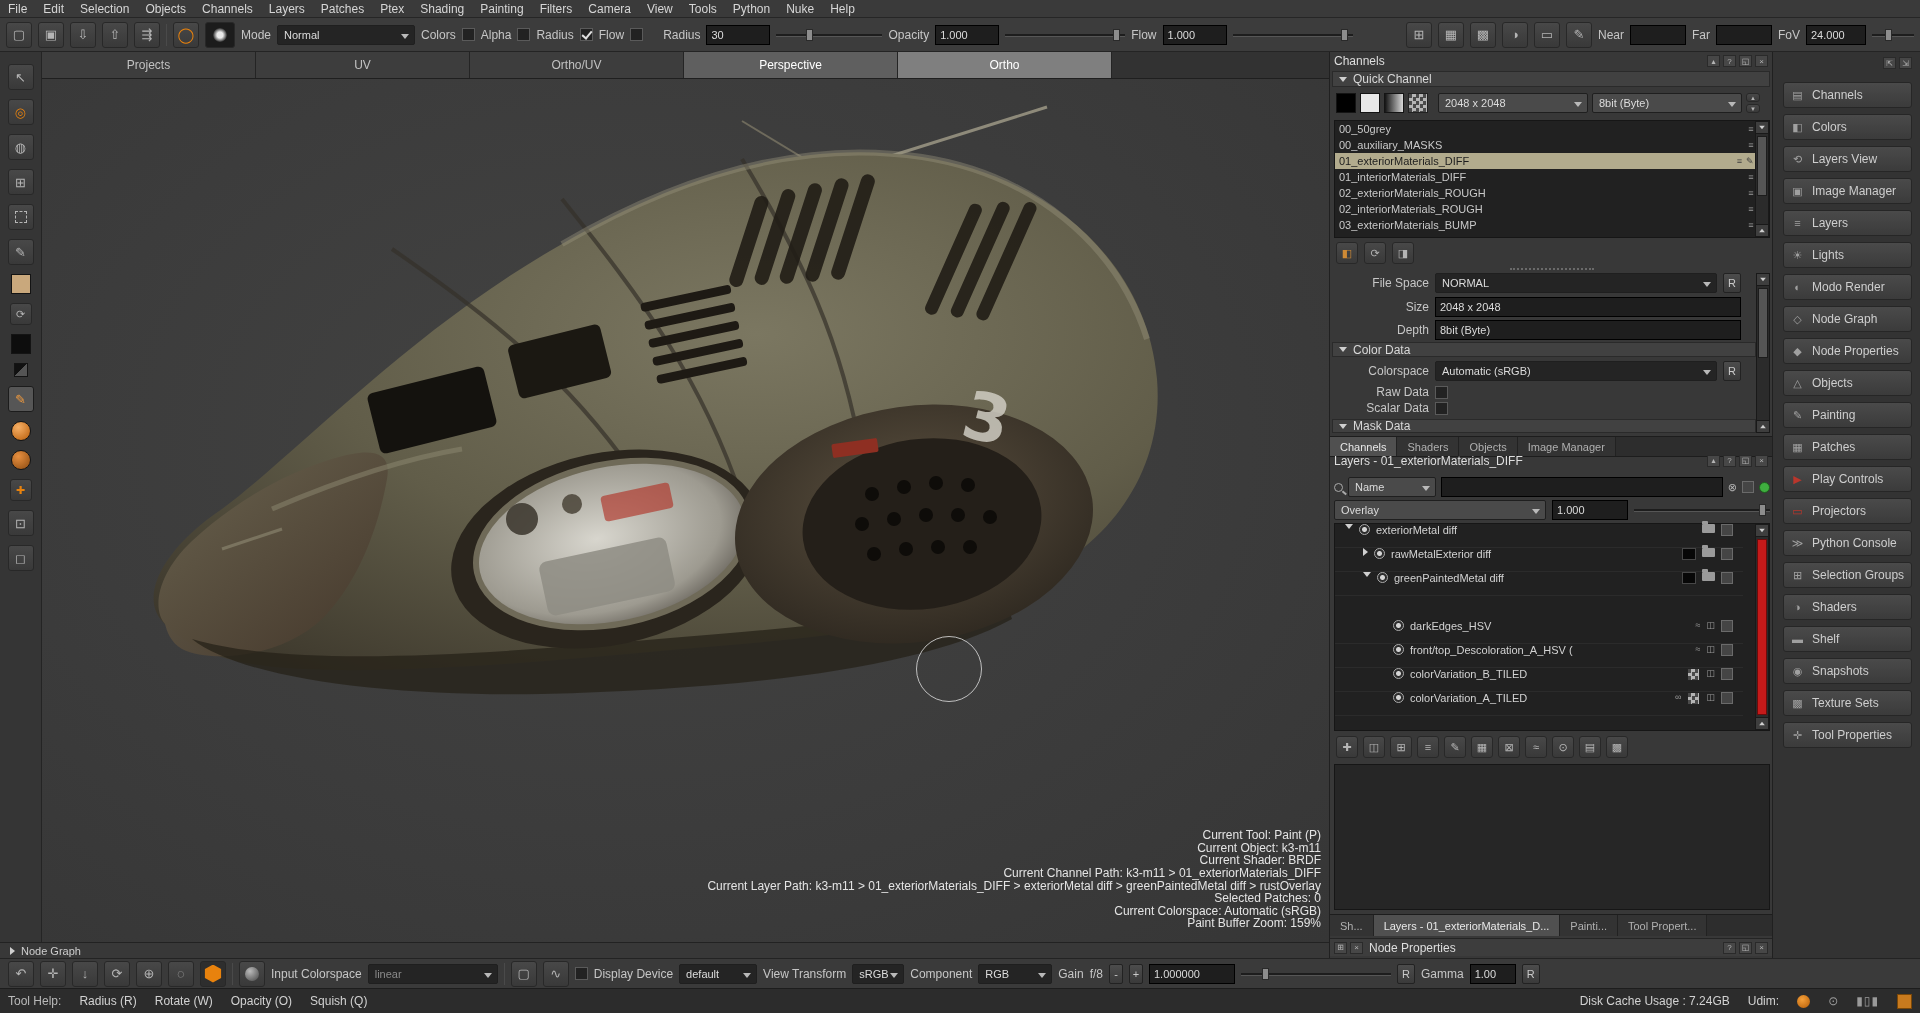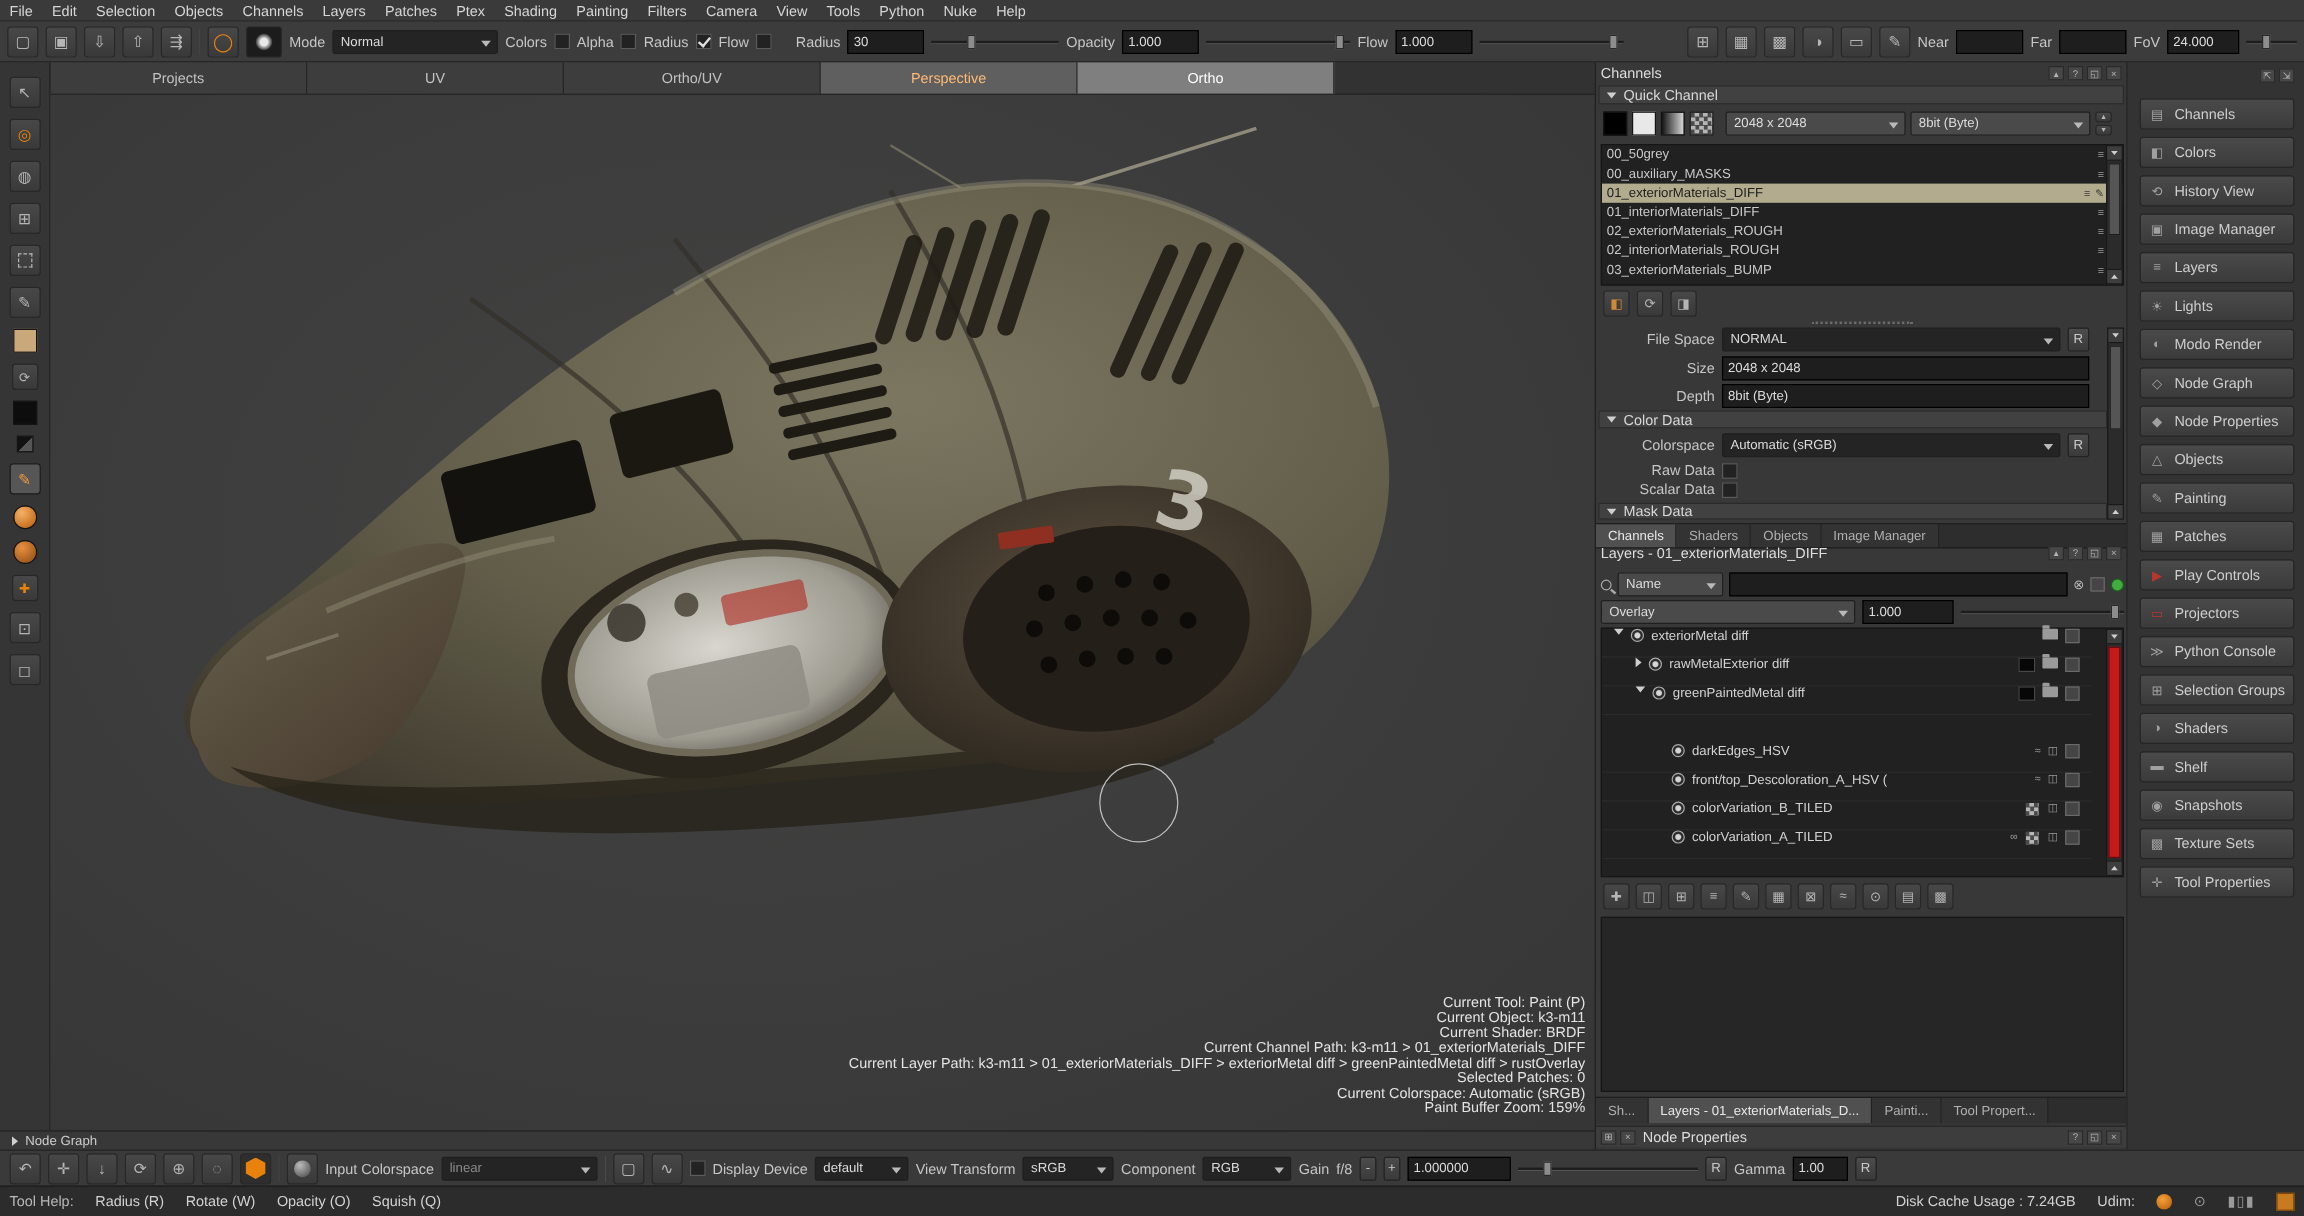--- a/index.html
+++ b/index.html
@@ -33,21 +33,21 @@
     display:flex;align-items:center;justify-content:center}
   
   #menubar{left:0;top:0;width:1920px;height:18px;background:#3a3a3a;border-bottom:1px solid #262626;display:flex;align-items:center}
   .menu-item{padding:1px 8px;font-size:12px;color:#d6d6d6}
   #toolbar{left:0;top:18px;width:1920px;height:34px;background:#3c3c3c;border-bottom:1px solid #242424;
     display:flex;align-items:center;gap:6px;padding:0 6px}
   
   #viewtabs{left:42px;top:52px;width:1287px;height:27px;background:#323232;display:flex;border-bottom:1px solid #1f1f1f}
   .vtab{width:214px;display:flex;align-items:center;justify-content:center;font-size:12px;color:#c2c2c2;
     background:#3d3d3d;border-right:1px solid #242424;flex:none}
-  .vtab.lit{background:#5f5f5f;color:#fdba74}
+  .vtab.lit{background:#5f5f5f;color:#ffffff}
   .vtab.active{background:#7f7f7f;color:#ffffff}
   #lefttools{left:0;top:52px;width:42px;height:890px;background:#353535;border-right:1px solid #242424;
     display:flex;flex-direction:column;align-items:center;gap:9px;padding-top:12px}
   .sw{width:20px;height:20px;border:1px solid #141414;flex:none}
   #canvas{left:42px;top:79px;width:1287px;height:863px;background:radial-gradient(ellipse at 45% 42%,#434342 0%,#3c3c3c 55%,#363636 100%);overflow:hidden}
   #brush-cursor{left:874px;top:557px;width:66px;height:66px;border:1.5px solid rgba(215,215,215,.85);border-radius:50%}
   #canvas-status{right:8px;bottom:12px;text-align:right;font-size:12px;line-height:12.6px;color:#e4e4e4}
   #nodegraph-bar{left:0px;top:942px;width:1329px;height:16px;background:#383838;border-top:1px solid #222;
     display:flex;align-items:center;gap:6px;padding-left:10px;font-size:11px;color:#cdcdcd}
   
@@ -611,21 +611,21 @@
   <div class="pal">
       <span class="pic">▤</span>
       <span>Channels</span>
     </div>
   <div class="pal">
       <span class="pic">◧</span>
       <span>Colors</span>
     </div>
   <div class="pal">
       <span class="pic">⟲</span>
-      <span>History View</span>
+      <span>Layers View</span>
     </div>
   <div class="pal">
       <span class="pic">▣</span>
       <span>Image Manager</span>
     </div>
   <div class="pal">
       <span class="pic">≡</span>
       <span>Layers</span>
     </div>
   <div class="pal">
@@ -710,21 +710,21 @@
     </span>
   <span class="lbl">Input Colorspace</span>
   <span class="dd dark" style="width:130px;color:#8a8a8a">linear</span>
   <span class="sep"></span>
   <span class="ibtn">▢</span>
   <span class="ibtn">∿</span>
   <span class="chk"></span>
   <span class="lbl">Display Device</span>
   <span class="dd dark" style="width:78px">default</span>
   <span class="lbl">View Transform</span>
-  <span class="dd dark" style="width:76px">sRGB</span>
+  <span class="dd dark" style="width:52px">sRGB</span>
   <span class="lbl">Component</span>
   <span class="dd dark" style="width:74px">RGB</span>
   <span class="lbl">Gain</span>
   <span class="lbl">f/8</span>
   <span class="rbtn" style="width:14px">-</span>
   <span class="rbtn" style="width:14px">+</span>
   <input class="num" style="width: 86px;" readonly="" value="1.000000">
   <span class="slider" style="width:150px">
       <span class="knob" style="left:14%"></span>
     </span>

